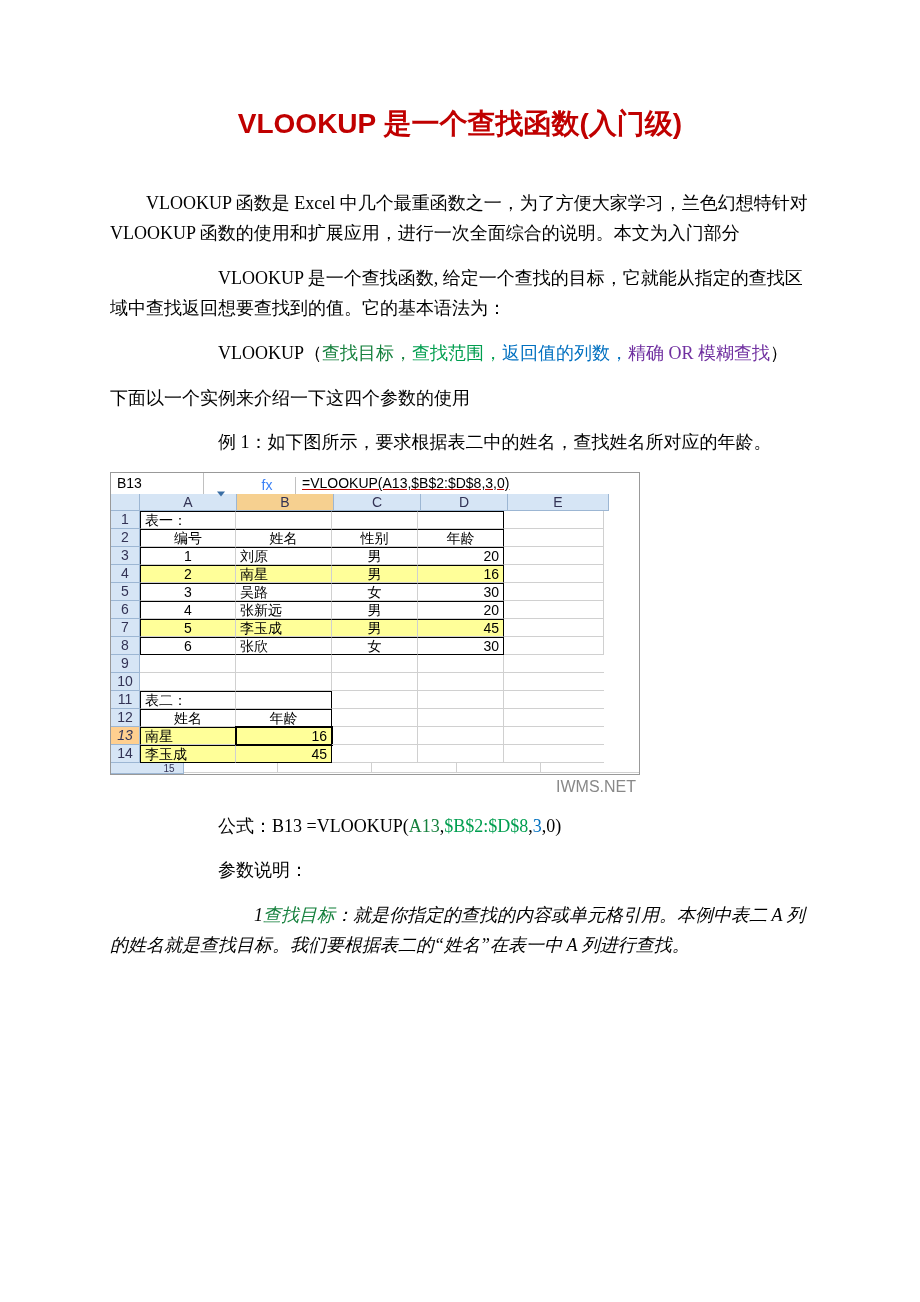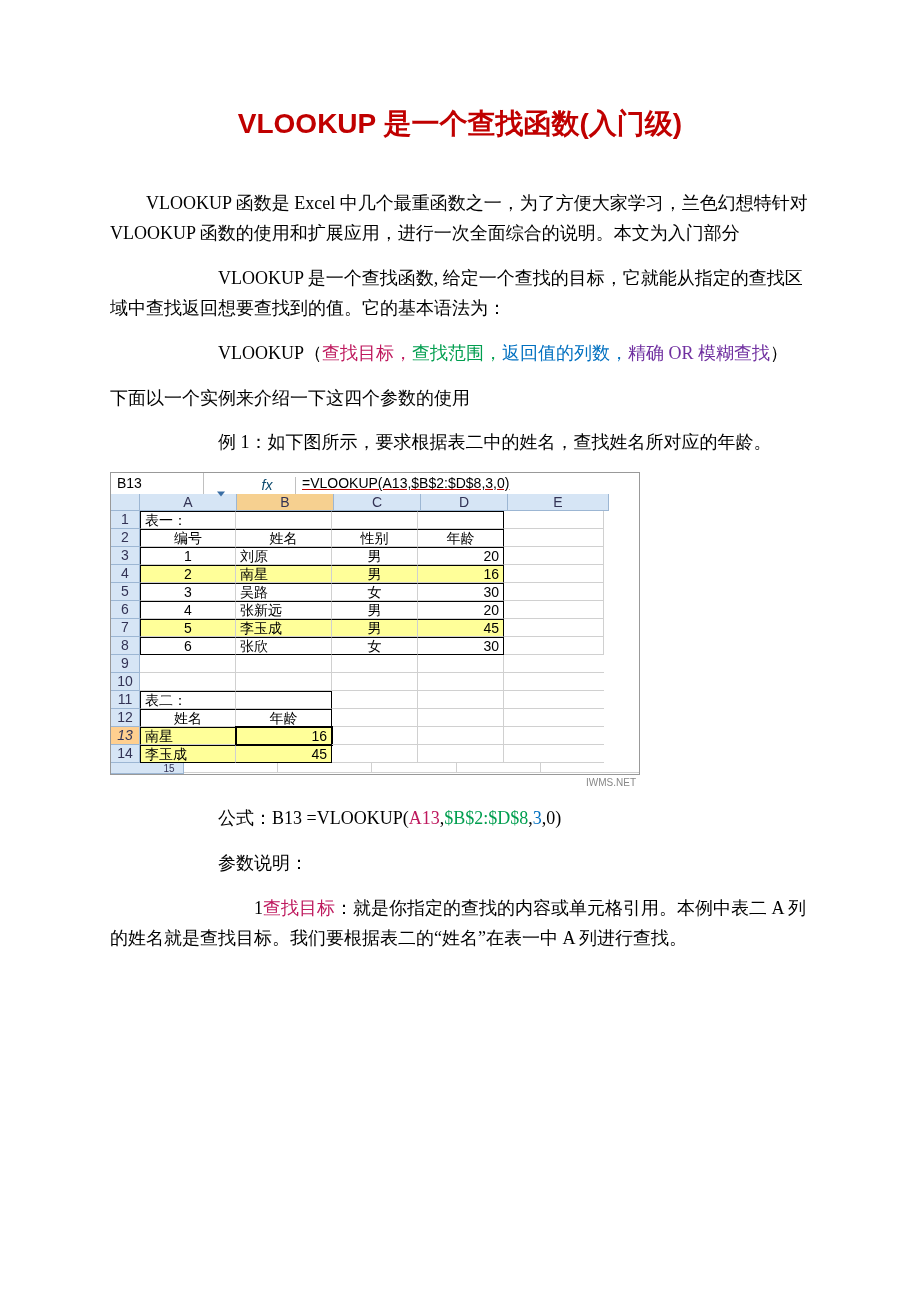--- a/index.html
+++ b/index.html
@@ -21,21 +21,21 @@
     font-family: "Microsoft YaHei", Arial, sans-serif;
     font-size: 28px;
     font-weight: bold;
     text-align: center;
     margin: 0 0 40px 0;
   }
   .para { margin: 0 0 14px 0; }
   .indent { text-indent: 2em; }
   .sec-head { color: #c00000; font-weight: bold; margin: 14px 0; text-indent: 6em;}
   .fn-line { text-indent: 6em; }
-  .red { color: #be185d; text-align: right; }
+  .red { color: #15803d; text-align: right; }
   .green { color: #009e4f; }
   .blue { color: #0070c0; }
   .purple { color: #7030a0; }
   .under { text-decoration: underline; text-decoration-color: #c00000; }
 
   
   .excel {
     margin: 10px 0 14px 0;
     width: 530px;
     border-top: 1px solid #999;
@@ -69,22 +69,21 @@
     left:50%; top:50%;
     transform:translate(-50%,-50%);
     border-left:4px solid transparent;
     border-right:4px solid transparent;
     border-top:5px solid #3a6ea5;
   }
   .fx-label {
     width: 56px;
     border-right: 1px solid #c0c0c0;
     display:flex;align-items:center;justify-content:center;
-    font-style: italic;
-    color:#0c4a6e;
+    color:#3b82f6;
   }
   .fx-val {
     flex:1;
     padding: 2px 6px;
     display:flex;align-items:center;
   }
   .grid {
     border-left: 1px solid #999;
     border-right: 1px solid #999;
     border-bottom: 1px solid #999;
@@ -122,21 +121,21 @@
   .b-r { border-right:1px solid #000 !important; }
   .b-l { border-left:1px solid #000 !important; }
   .b-t { border-top:1px solid #000 !important; }
   .b-b { border-bottom:1px solid #000 !important; }
   .center{text-align:center;}
   .right{text-align:right;}
   .hl { background:#ffff99; }
   .sel-out { outline:2px solid #000; outline-offset:-1px; }
   .watermark {
     text-align:right;
-    font-size:10px;
+    font-size:16px;
     color:#888;
     padding:2px 4px 0 0;
   }
   .brand { background:#f6d090; }
 </style>
 </head>
 <body>
 
 <div class="page">
 
@@ -302,17 +301,17 @@
     </div>
     <div class="watermark">IWMS.NET</div>
   </div>
 
   <p class="para" style="text-indent:6em;">
     <span>公式：B13 =VLOOKUP(</span><span class="red">A13</span><span>,</span><span class="green">$B$2:$D$8</span><span>,</span><span class="blue">3</span><span>,0)</span>
   </p>
 
   <p class="para" style="text-indent:6em;">参数说明：</p>
 
-  <p class="para" style="text-indent:8em;">
+  <p class="para" style="text-indent:8em;font-style:italic;">
     <span>1</span><span class="red">查找目标</span><span>：就是你指定的查找的内容或单元格引用。本例中表二 A 列的姓名就是查找目标。我们要根据表二的“姓名”在表一中 A 列进行查找。</span>
   </p>
 
 </div>
 
 </body></html>

